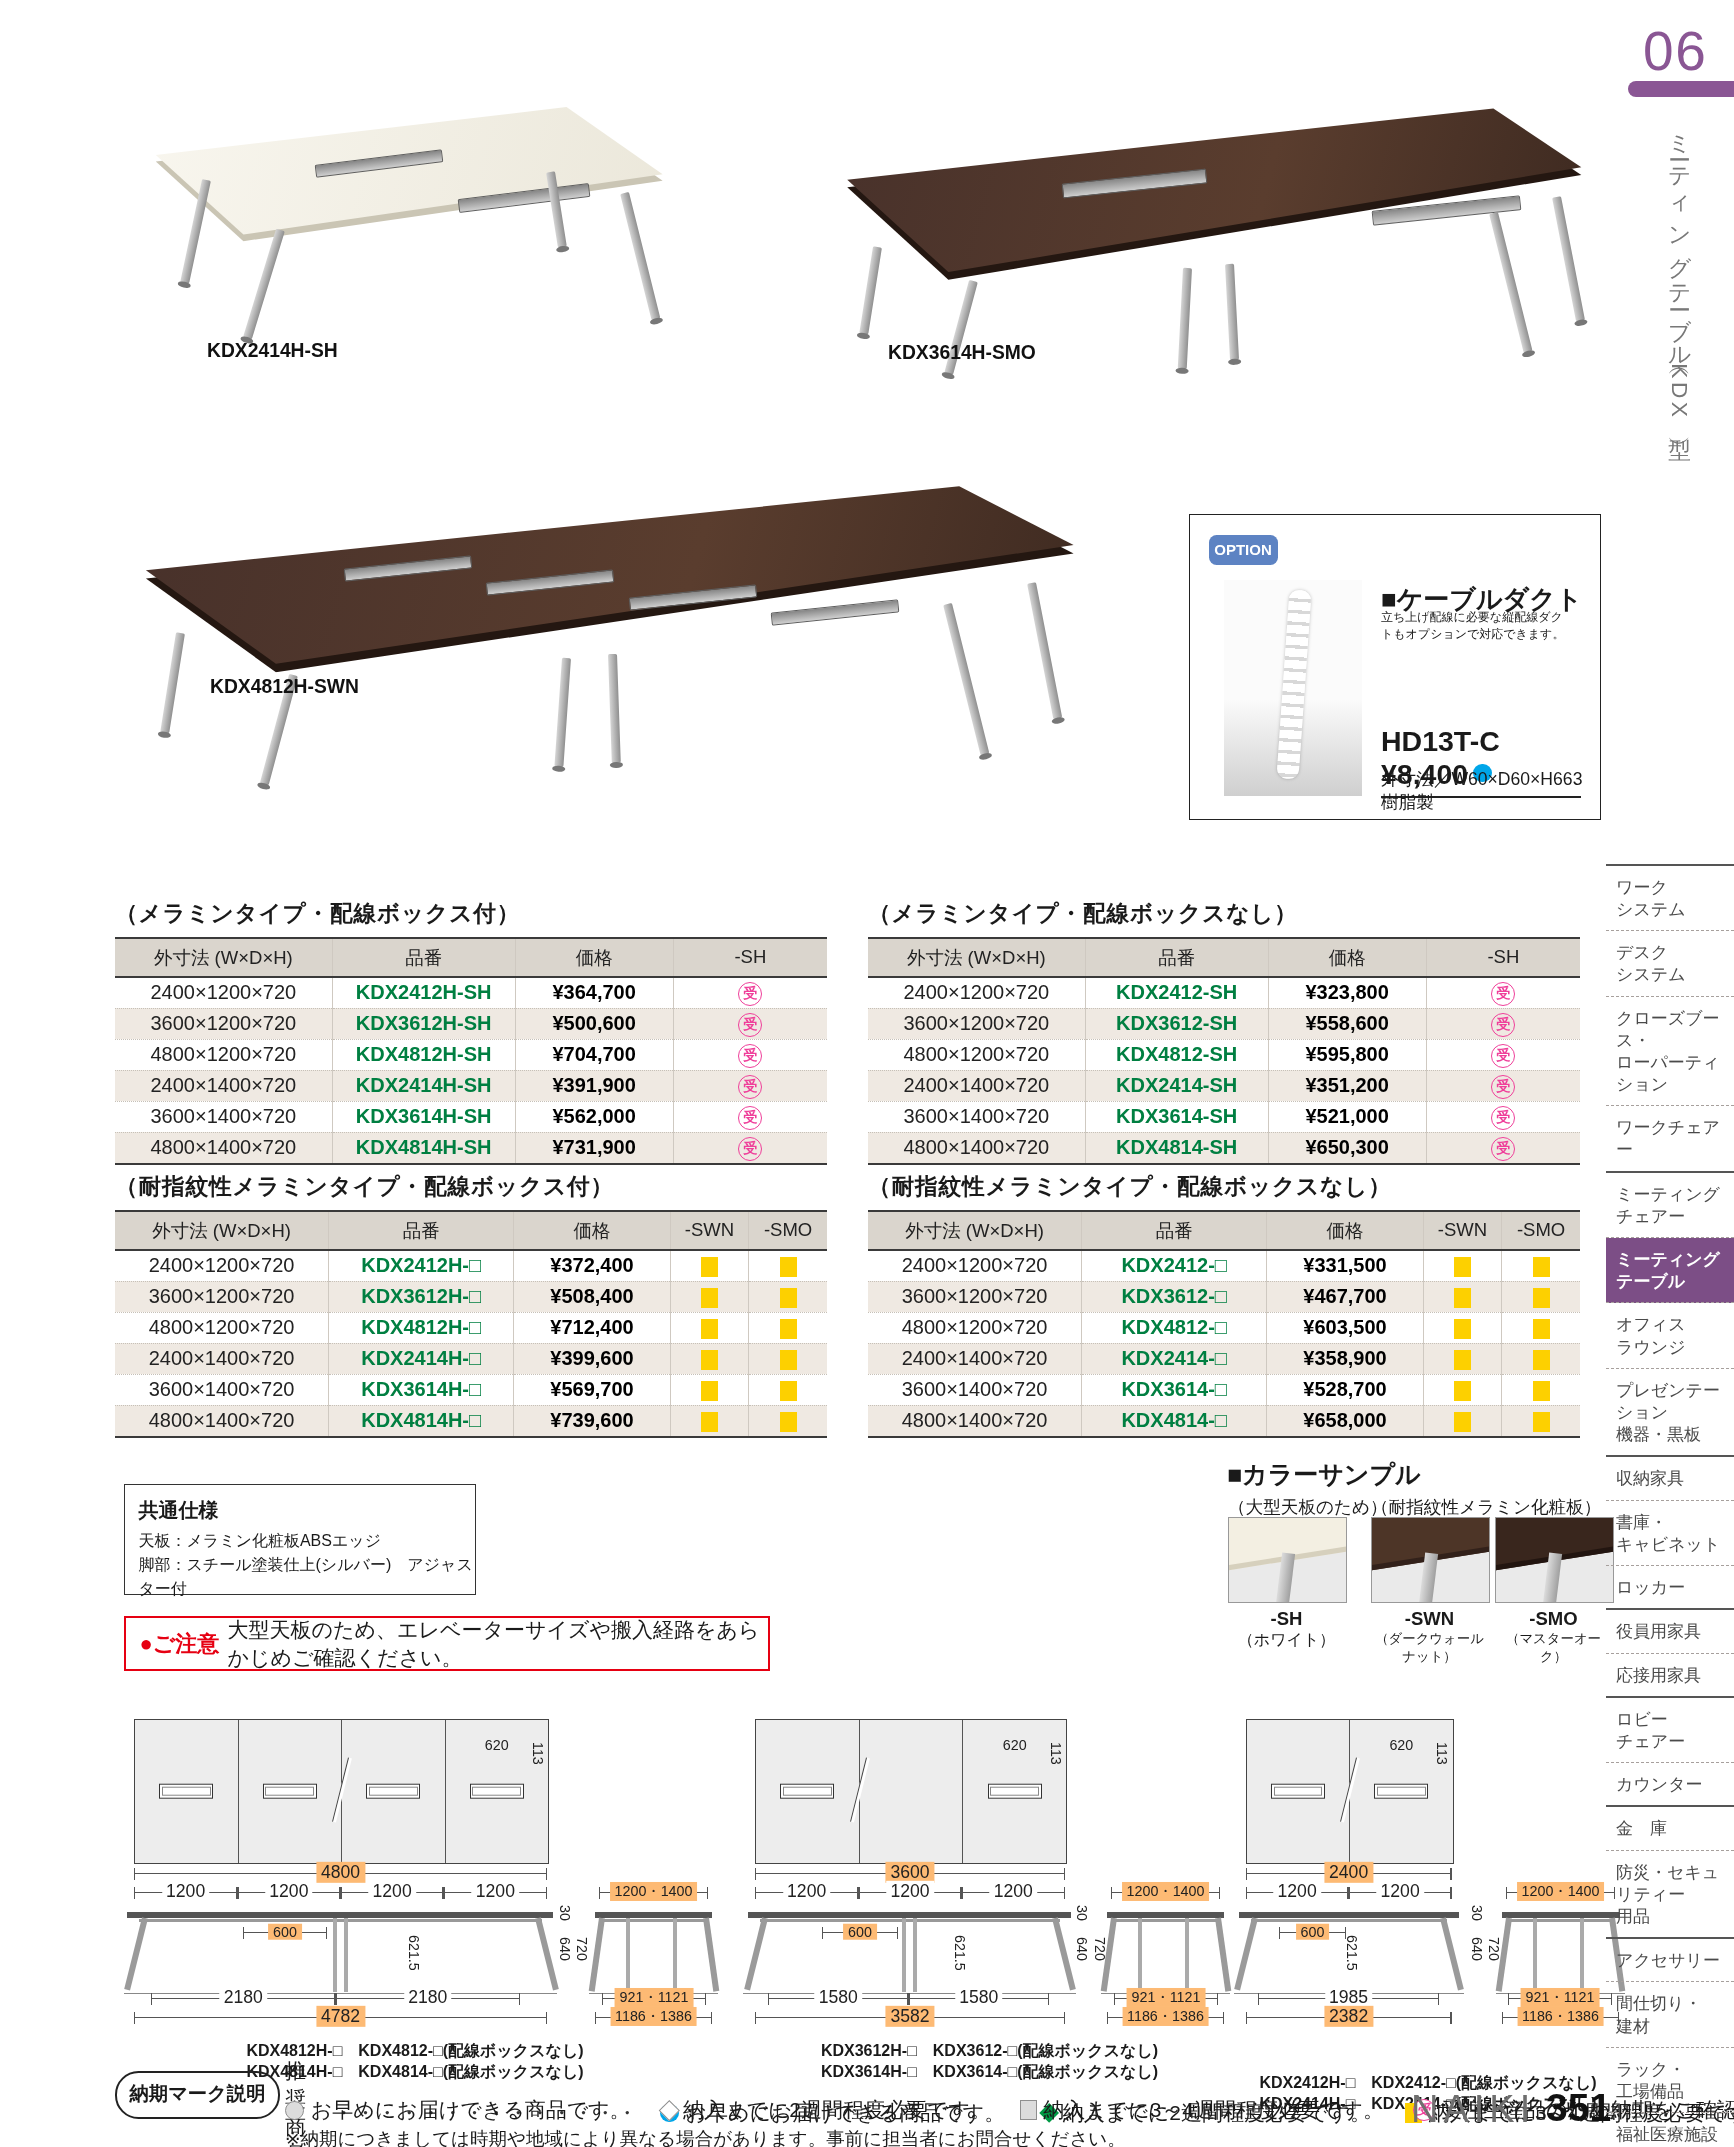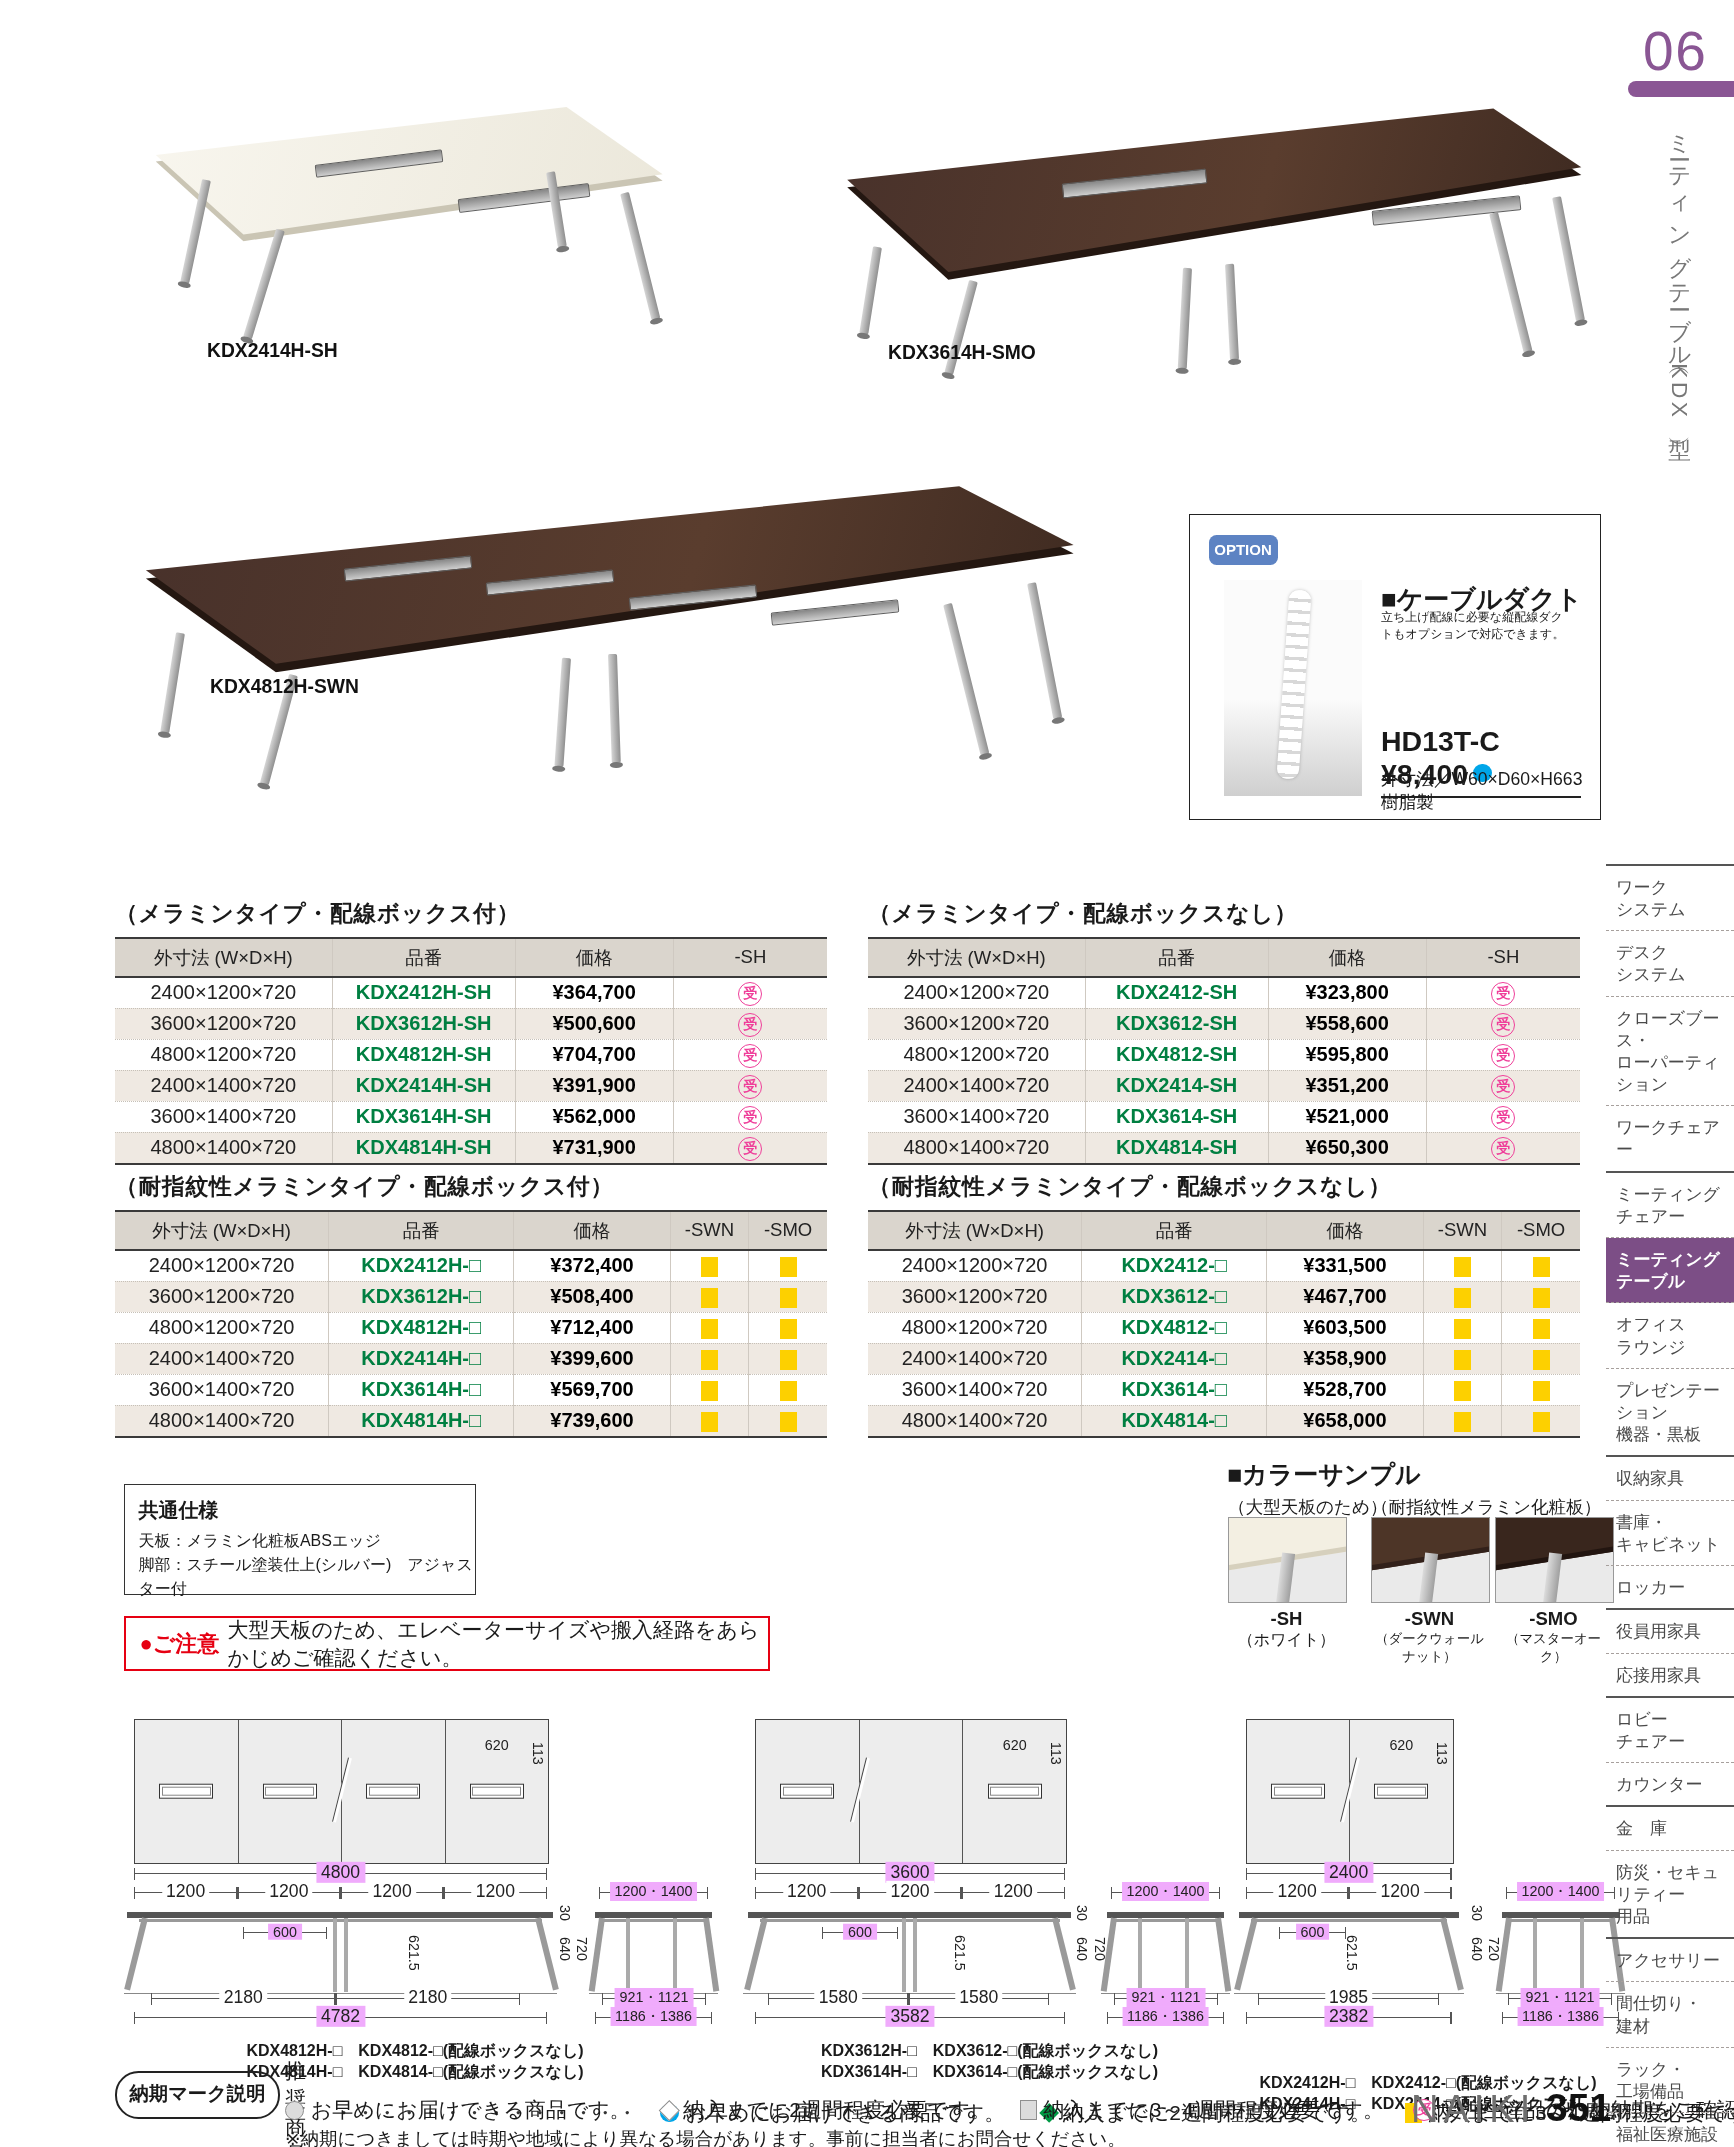--- a/index.html
+++ b/index.html
@@ -92,21 +92,21 @@
   .sec{flex:1;position:relative;border-right:1.7px solid #555;}
   .sec:last-child{border-right:none;}
   .sec.brk::after{content:'';position:absolute;right:-2.5px;top:26%;height:46%;border-left:1.7px solid #444;transform:rotate(14deg);background:#fff;width:2.5px;}
   .tslot{position:absolute;left:50%;top:50%;transform:translate(-50%,-50%);width:52px;height:12.6px;border:1.7px solid #333;background:#fff;}
   .tslot::after{content:'';position:absolute;inset:1.7px;border:0.8px solid #888;}
   .tv620{position:absolute;left:50%;top:17px;transform:translateX(-50%);font-size:14.3px;color:#222;}
   .tv113{position:absolute;right:2.5px;top:22px;writing-mode:vertical-rl;font-size:14.3px;color:#222;}
   .dimline{position:absolute;border-top:1.3px solid #555;}
   .dimline::before,.dimline::after{content:'';position:absolute;top:-5.9px;width:1.3px;height:11.7px;background:#555;}
   .dimline::before{left:0;}.dimline::after{right:0;}
-  .dimline>span{position:absolute;left:50%;top:0;transform:translate(-50%,-58%);background:#f0abfc;padding:0 5px;
+  .dimline>span{position:absolute;left:50%;top:0;transform:translate(-50%,-58%);background:#fdba74;padding:0 5px;
                 font-size:17.6px;color:#222;white-space:nowrap;}
   .dimline.sm>span{font-size:14.3px;text-align:right;}
   .dim-row{position:absolute;display:flex;}
   .dim-cell{flex:1;border-top:1.3px solid #555;position:relative;}
   .dim-cell::before{content:'';position:absolute;left:0;top:-5.9px;width:1.3px;height:11.7px;background:#555;}
   .dim-cell:last-child{border-right:none;}
   .dim-cell::after{content:'';position:absolute;right:0;top:-5.9px;width:1.3px;height:11.7px;background:#555;}
   .dim-cell>span{position:absolute;left:50%;top:0;transform:translate(-50%,-58%);background:#fff;padding:0 4.2px;
                  font-size:17.6px;color:#222;white-space:nowrap;}
   .ttop{position:absolute;height:5.9px;background:#555;}

